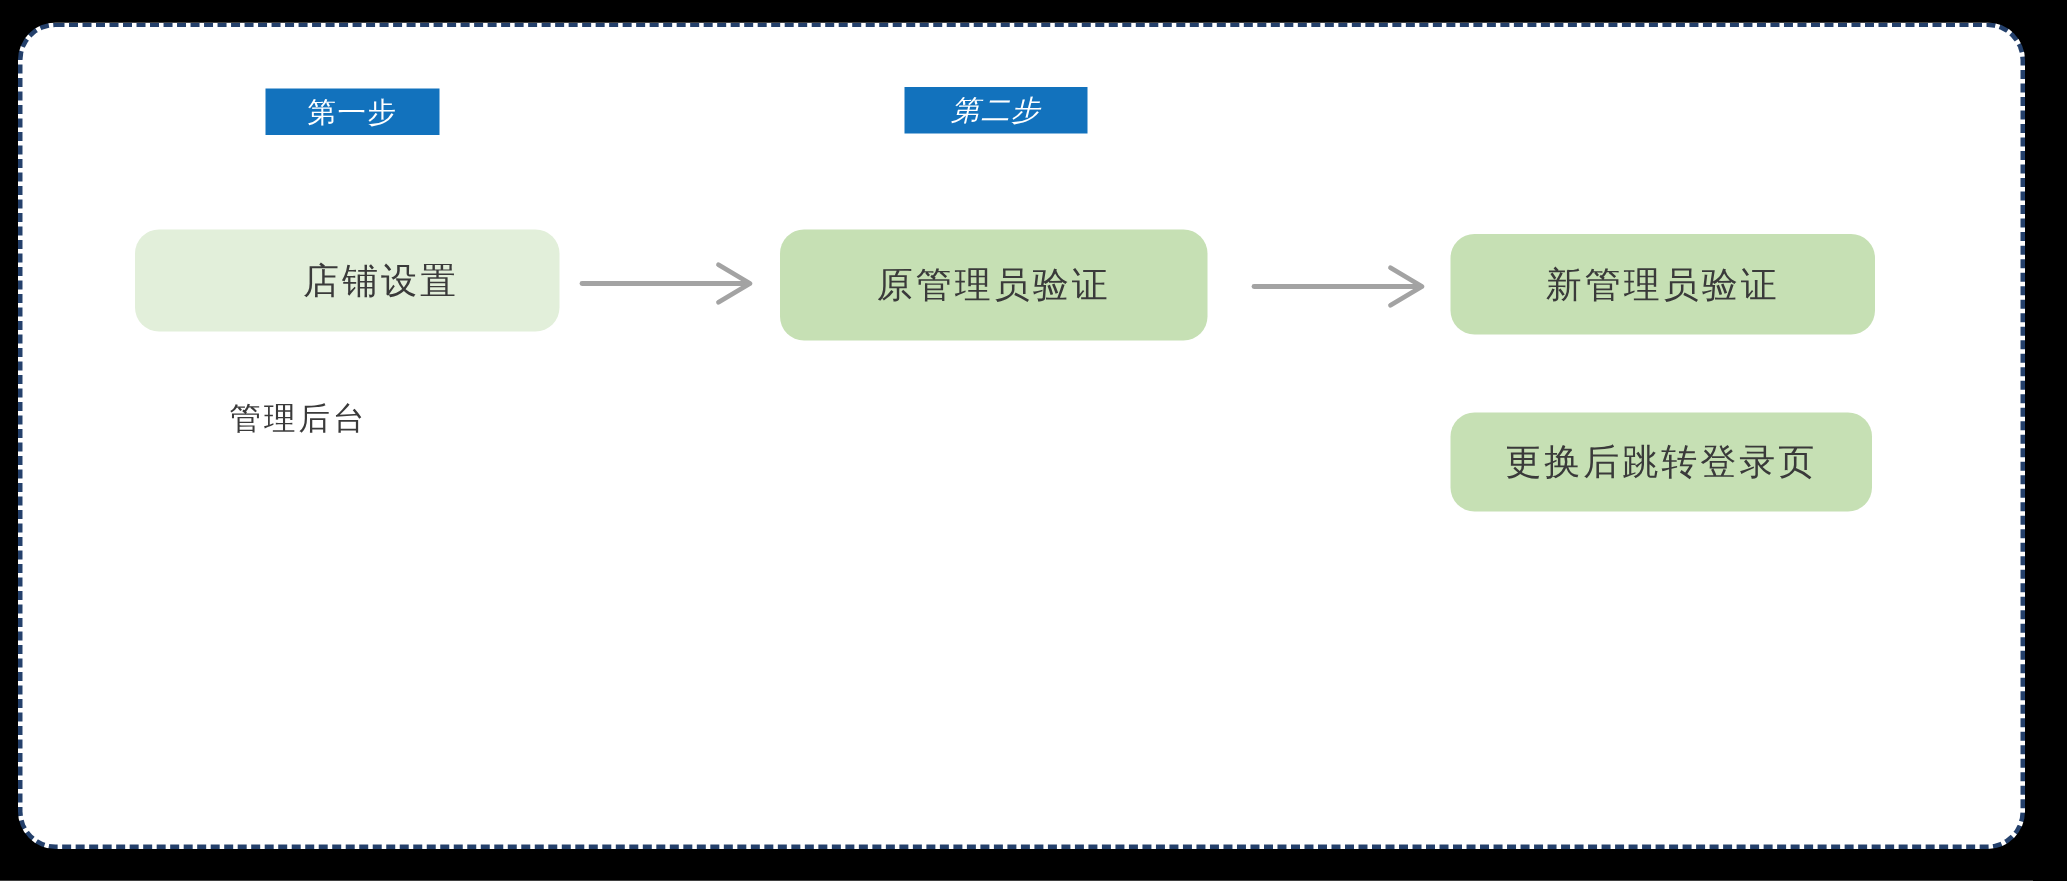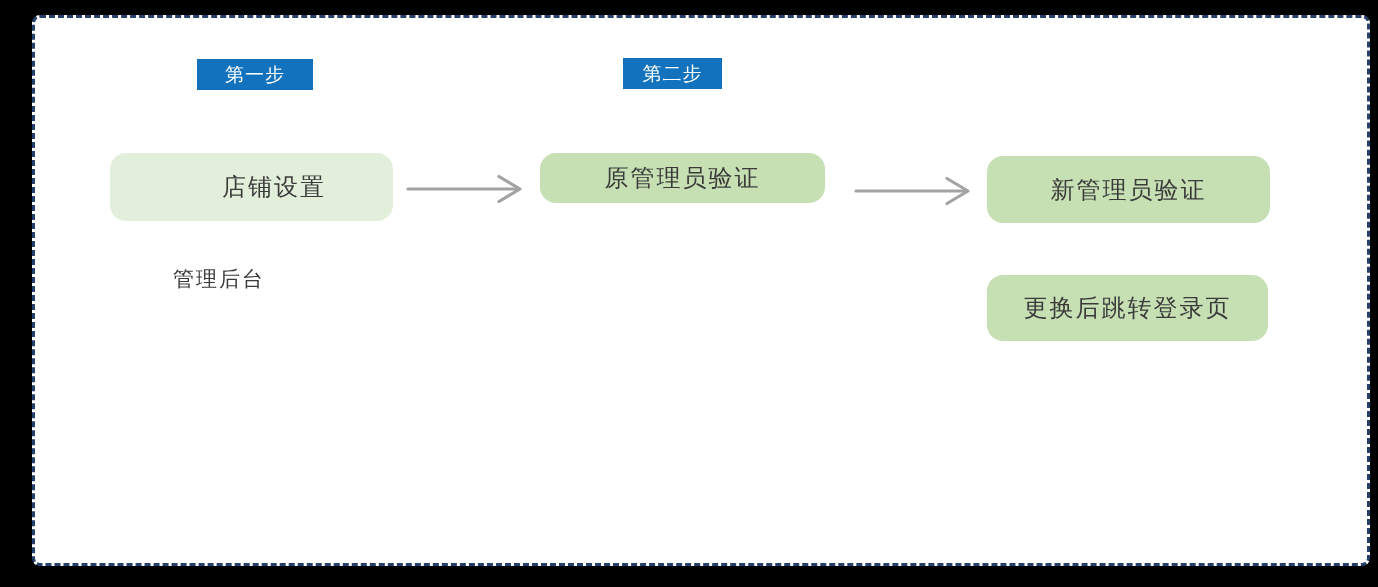--- a/index.html
+++ b/index.html
@@ -5,49 +5,49 @@
   * { margin: 0; padding: 0; box-sizing: border-box; }
   html, body {
     width: 1378px; height: 587px;
     background: var(--canvas-black, #000);
     font-family: "Liberation Sans", "DejaVu Sans", sans-serif;
     overflow: hidden;
     position: relative;
   }
   .panel {
     position: absolute;
-    left: 32px; top: 15px;
+    left: 12px; top: 15px;
     width: 1338px; height: 551px;
     background: var(--panel-white, #fff);
     border: 3px dashed var(--border-navy, #24406b);
-    border-radius: 8px;
+    border-radius: 25px;
   }
   .step-badge {
     position: absolute;
     background: var(--step-blue, #1272bd);
     color: #ffffff;
     font-size: 19px;
     display: flex; align-items: center; justify-content: center;
     letter-spacing: 1px;
   }
   .step-1 { left: 162px; top: 41px; width: 116px; height: 31px; }
-  .step-2 { left: 588px; top: 40px; width: 99px; height: 31px; }
+  .step-2 { left: 588px; top: 40px; width: 122px; height: 31px; font-style: italic; }
   .step-3 { left: 1035px; top: 40px; width: 113px; height: 32px; }
   .node {
     position: absolute;
     border-radius: 16px;
     display: flex; align-items: center; justify-content: center;
     font-size: 24px;
     color: #3a3a3a;
     letter-spacing: 2px;
   }
   .node-light { background: var(--node-light-green, #e2efda); padding-left: 45px; }
   .node-green { background: var(--node-green, #c6e0b4); }
   .node-1 { left: 75px;  top: 135px; width: 283px; height: 68px; }
-  .node-2 { left: 505px; top: 135px; width: 285px; height: 50px; }
+  .node-2 { left: 505px; top: 135px; width: 285px; height: 74px; }
   .node-3 { left: 952px; top: 138px; width: 283px; height: 67px; }
   .node-4 { left: 952px; top: 257px; width: 281px; height: 66px; }
   .annotation {
     position: absolute;
     left: 138px; top: 247px;
     font-size: 21px;
     color: #3a3a3a;
     letter-spacing: 2px;
   }
   .arrow {

